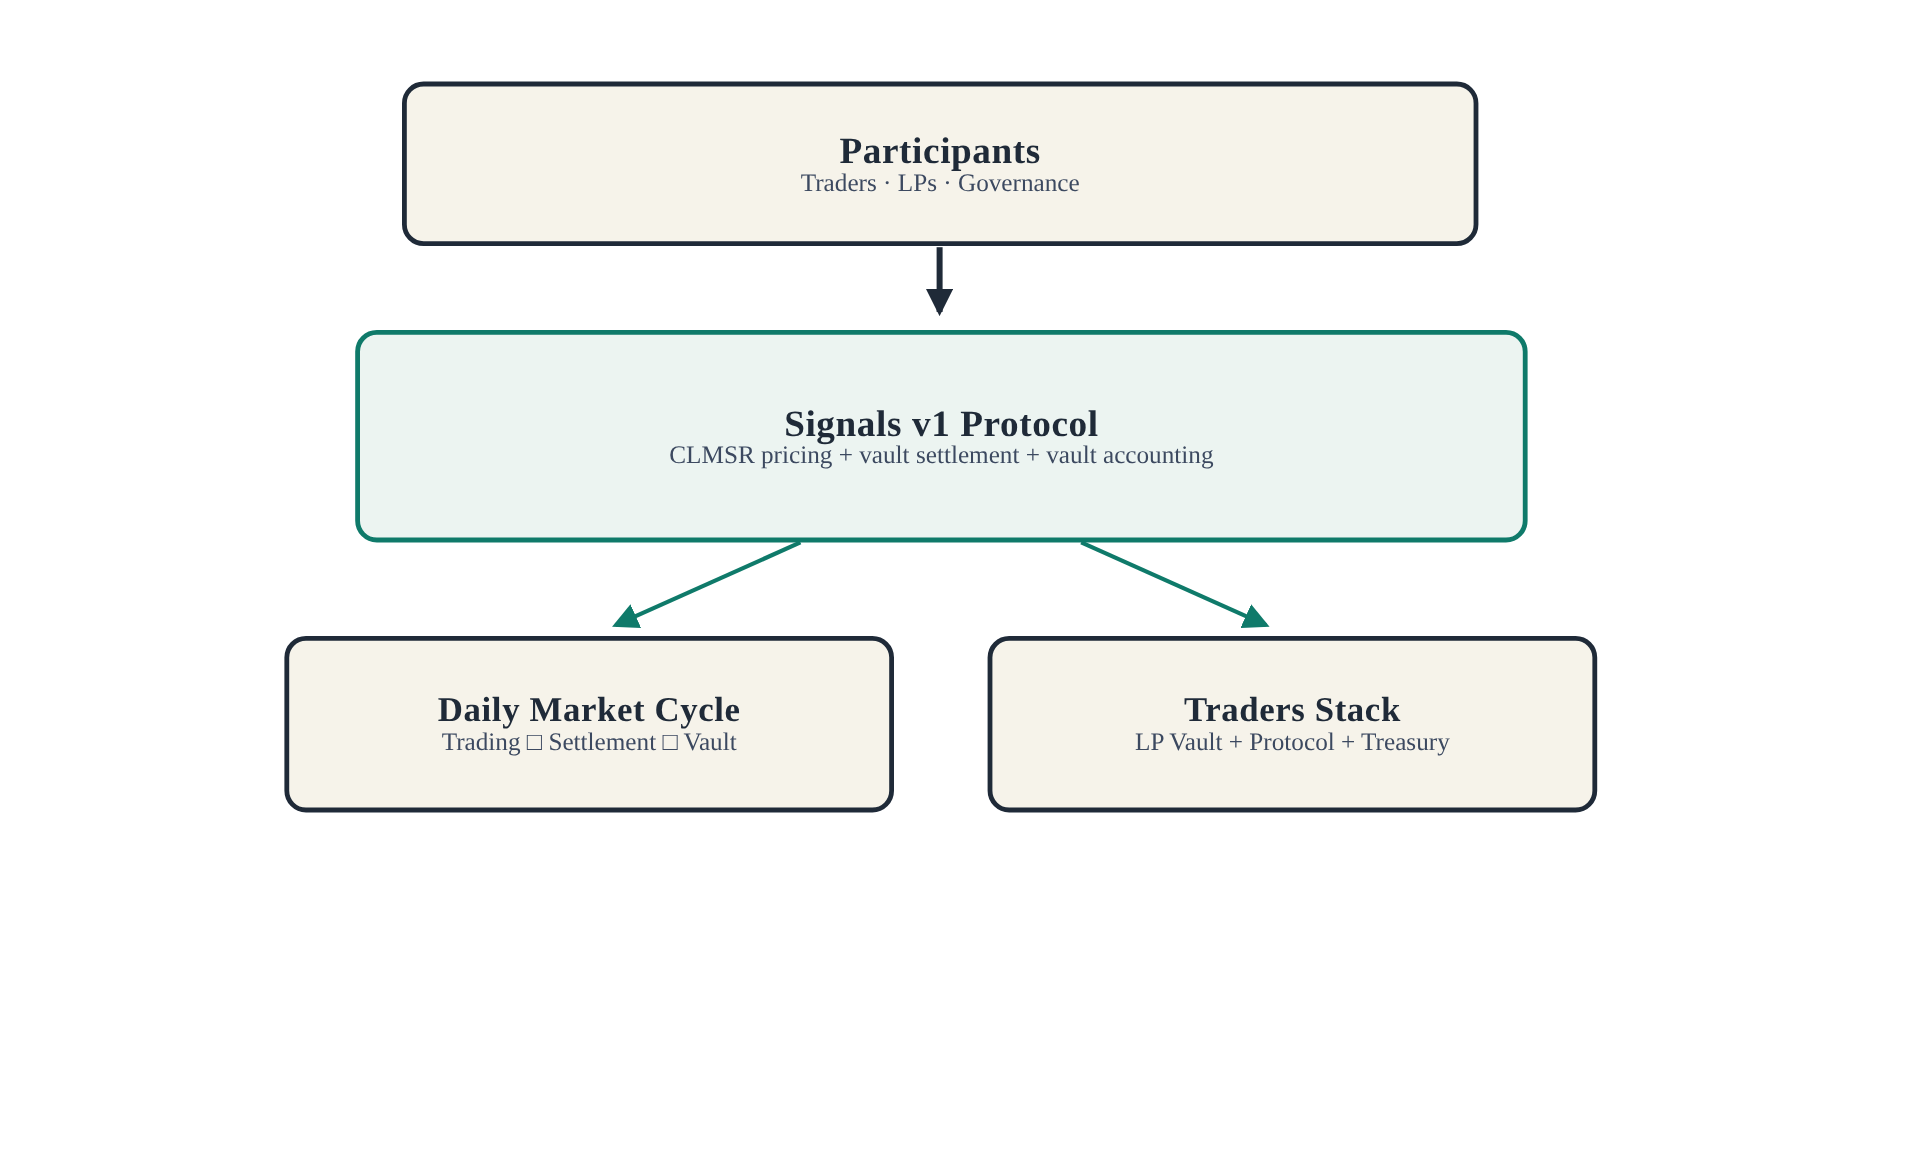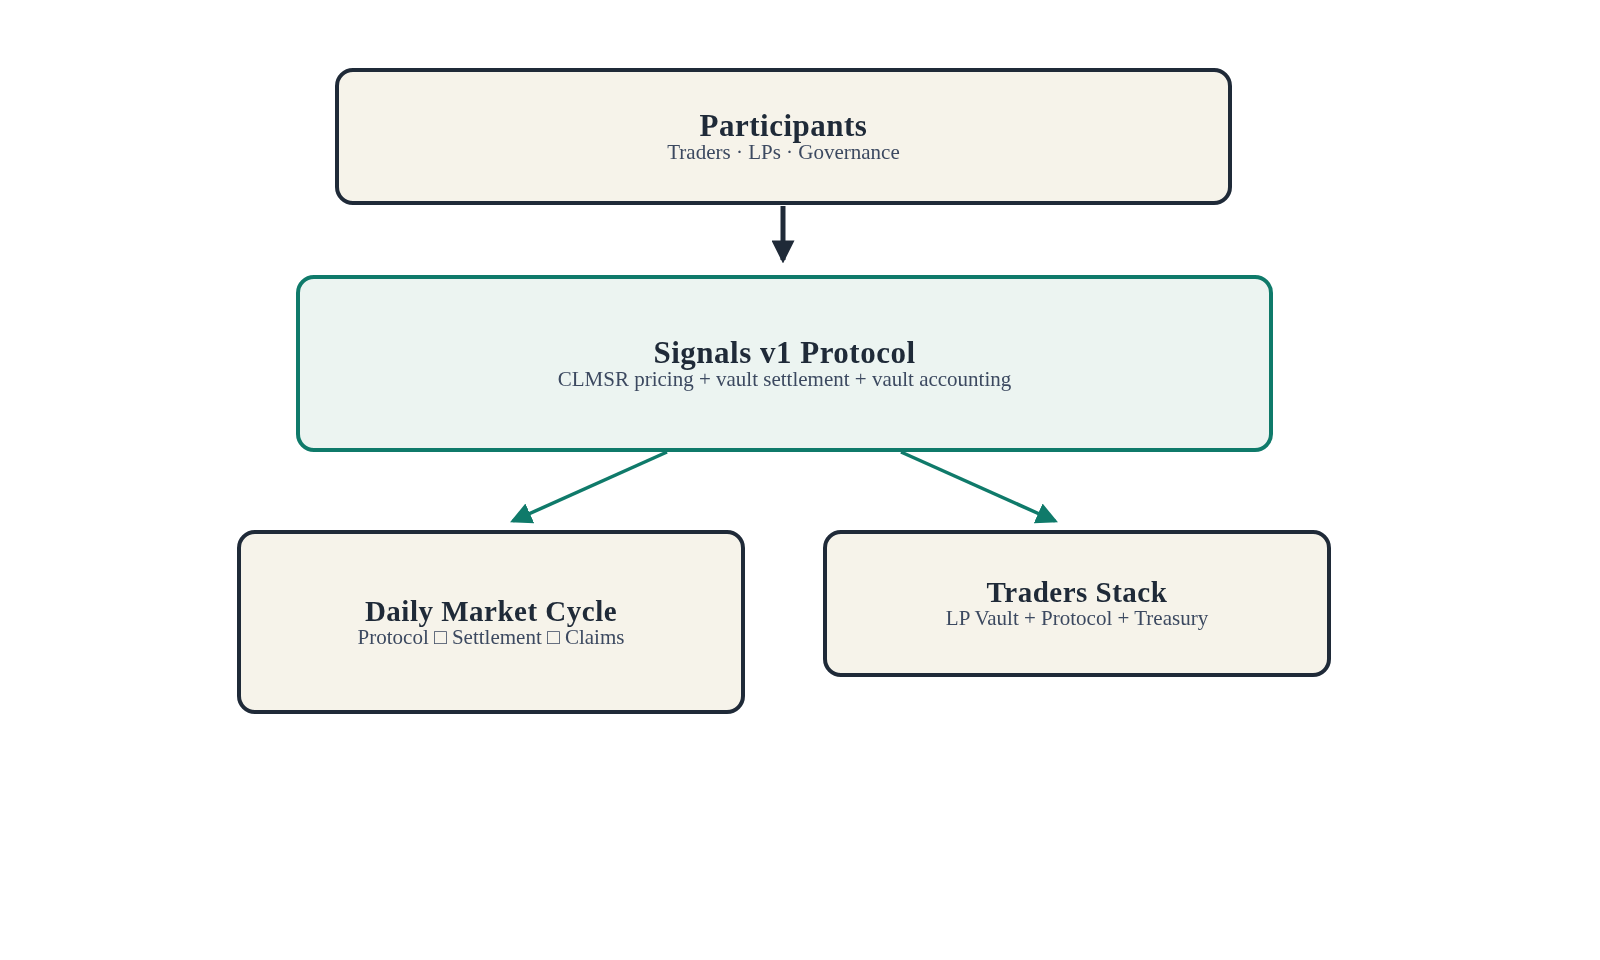--- a/index.html
+++ b/index.html
@@ -56,21 +56,21 @@
     line-height: 1;
   }
   .node-sub {
     font-size: 21px;
     color: var(--subtitle);
     line-height: 1;
     font-family: Liberation Serif, serif;
   }
   #node-participants  { left: 335px; top:  68px; width: 897px; height: 137px; }
   #node-protocol      { left: 296px; top: 275px; width: 977px; height: 177px; }
-  #node-market-cycle  { left: 237px; top: 530px; width: 508px; height: 184px; }
+  #node-market-cycle  { left: 237px; top: 530px; width: 508px; height: 147px; }
   #node-capital-stack { left: 823px; top: 530px; width: 508px; height: 147px; }
   #node-market-cycle .node-title, #node-capital-stack .node-title { font-size: 29px; }
 </style>
 </head>
 <body>
 
 <div class="canvas">
 
   <svg class="arrows" viewBox="0 0 1600 960" xmlns="http://www.w3.org/2000/svg">
     <defs>
@@ -91,21 +91,21 @@
     <div class="node-sub">Traders · LPs · Governance</div>
   </div>
 
   <div class="node teal-node" id="node-protocol">
     <div class="node-title">Signals v1 Protocol</div>
     <div class="node-sub">CLMSR pricing + vault settlement + vault accounting</div>
   </div>
 
   <div class="node" id="node-market-cycle">
     <div class="node-title">Daily Market Cycle</div>
-    <div class="node-sub">Protocol □ Settlement □ Claims</div>
+    <div class="node-sub">Trading □ Settlement □ Vault</div>
   </div>
 
   <div class="node" id="node-capital-stack">
     <div class="node-title">Traders Stack</div>
     <div class="node-sub">LP Vault + Protocol + Treasury</div>
   </div>
 
 </div>
 
 </body></html>

